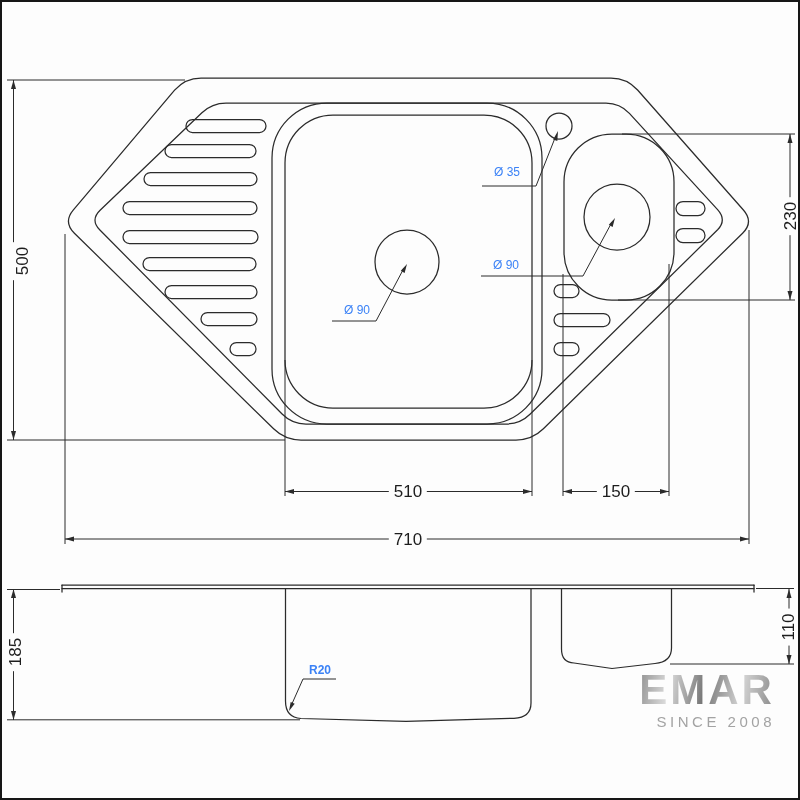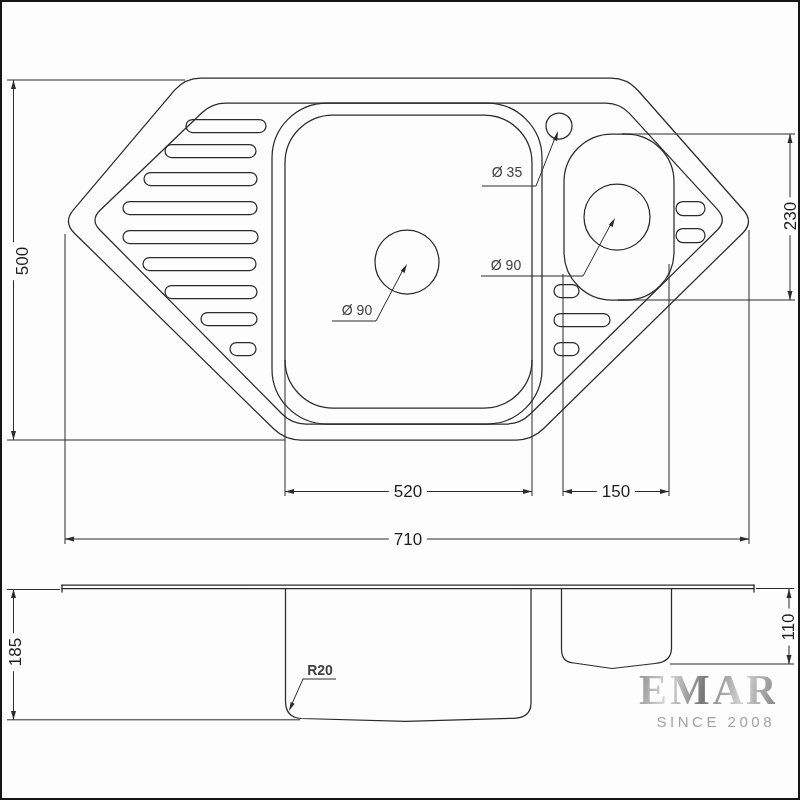--- a/index.html
+++ b/index.html
@@ -12,26 +12,26 @@
   svg .ln{fill:none;stroke:#2b2b2b;stroke-width:1.25;stroke-linecap:round;stroke-linejoin:round;}
   svg .thin{fill:none;stroke:#2b2b2b;stroke-width:1;stroke-linecap:butt;}
   svg .arrow{fill:#2b2b2b;stroke:none;}
   .dim-label{
     position:absolute;color:#1d1d1d;font-size:17px;line-height:1;
     background:#fdfdfd;padding:2px 5px;white-space:nowrap;
     transform:translate(-50%,-50%);
   }
   .dim-label.vert{transform:translate(-50%,-50%) rotate(-90deg);}
   .callout{
-    position:absolute;color:#404040;font-size:14px;line-height:1;
+    position:absolute;color:#3b82f6;font-size:12px;line-height:1;
     white-space:nowrap;transform:translate(-50%,-50%);
   }
   .logo-name{
     position:absolute;left:637px;top:666px;width:136px;height:48px;
-    font-family:Liberation Serif, serif;font-weight:bold;font-size:42px;
+    font-family:Liberation Sans, sans-serif;font-weight:bold;font-size:42px;
     letter-spacing:3px;text-align:center;line-height:1.05;
     color:#9a9a9a;
     background:linear-gradient(100deg,#8f8f8f 0%,#d9d9d9 22%,#767676 48%,#d2d2d2 74%,#858585 100%);
     -webkit-background-clip:text;background-clip:text;
     -webkit-text-fill-color:transparent;
   }
   .logo-tagline{
     position:absolute;left:637px;top:712px;width:136px;text-align:right;
     font-size:15px;letter-spacing:3.5px;color:#a3a3a3;line-height:1;
   }
@@ -159,21 +159,21 @@
       <line class="thin" x1="787" y1="587" x2="787" y2="662"></line>
       <polygon class="arrow" points="787,587 784.5,596 789.5,596"></polygon>
       <polygon class="arrow" points="787,662 784.5,653 789.5,653"></polygon>
     </g>
   </svg>
 
   <div class="dim-label vert" style="left:20px;top:259px;">500</div>
 
   <div class="dim-label" style="left:406px;top:537px;">710</div>
 
-  <div class="dim-label" style="left:406px;top:489px;">520</div>
+  <div class="dim-label" style="left:406px;top:489px;">510</div>
 
   <div class="dim-label" style="left:614px;top:489px;text-align:right;">150</div>
 
   <div class="dim-label vert" style="left:788px;top:214px;">230</div>
 
   <div class="dim-label vert" style="left:13px;top:650px;">185</div>
 
   <div class="dim-label vert" style="left:786px;top:625px;">110</div>
 
   <div class="callout" style="left:505px;top:170px;">Ø 35</div>

